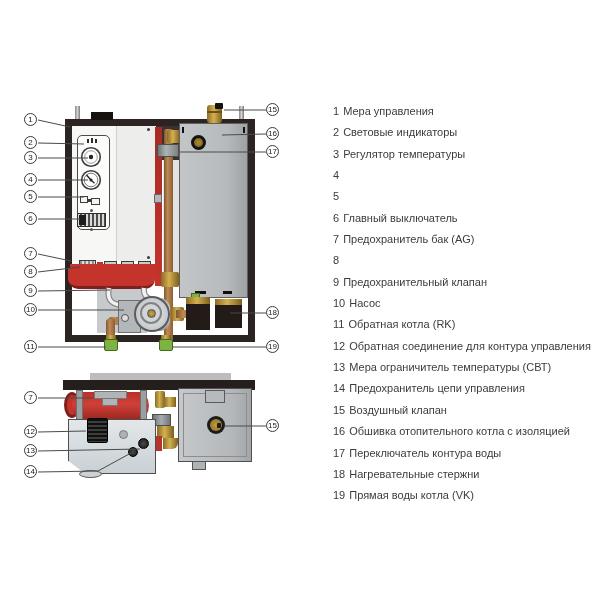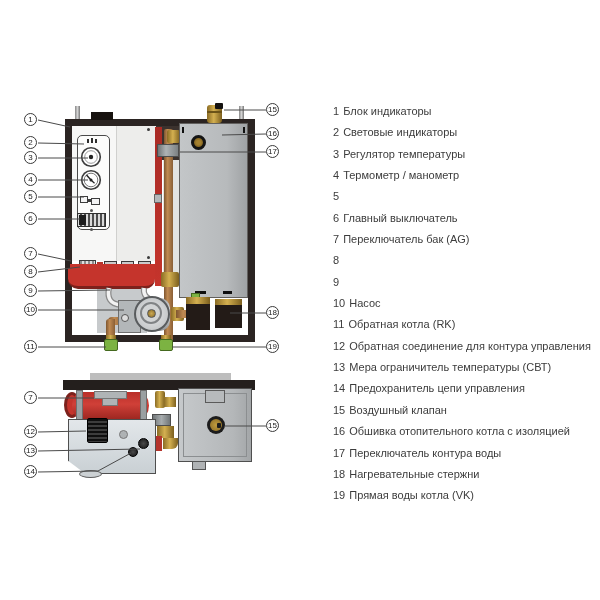--- a/index.html
+++ b/index.html
@@ -201,50 +201,50 @@
   <div class="callout" style="left:266px;top:340px;">19</div>
   <div class="callout" style="left:24px;top:391px;">7</div>
   <div class="callout" style="left:24px;top:425px;">12</div>
   <div class="callout" style="left:24px;top:444px;">13</div>
   <div class="callout" style="left:24px;top:465px;">14</div>
   <div class="callout" style="left:266px;top:419px;">15</div>
 
   <div class="legend">
     <div class="lrow">
         <span>1</span>
-        <span>Блок индикаторы</span>
+        <span>Мера управления</span>
       </div>
     <div class="lrow">
         <span>2</span>
         <span>Световые индикаторы</span>
       </div>
     <div class="lrow">
         <span>3</span>
         <span>Регулятор температуры</span>
       </div>
     <div class="lrow">
         <span>4</span>
-        <span>Термометр / манометр</span>
       </div>
     <div class="lrow">
         <span>5</span>
       </div>
     <div class="lrow">
         <span>6</span>
         <span>Главный выключатель</span>
       </div>
     <div class="lrow">
         <span>7</span>
-        <span>Переключатель бак (AG)</span>
+        <span>Предохранитель бак (AG)</span>
       </div>
     <div class="lrow">
         <span>8</span>
       </div>
     <div class="lrow">
         <span>9</span>
+        <span>Предохранительный клапан</span>
       </div>
     <div class="lrow">
         <span>10</span>
         <span>Насос</span>
       </div>
     <div class="lrow">
         <span>11</span>
         <span>Обратная котла (RK)</span>
       </div>
     <div class="lrow">

